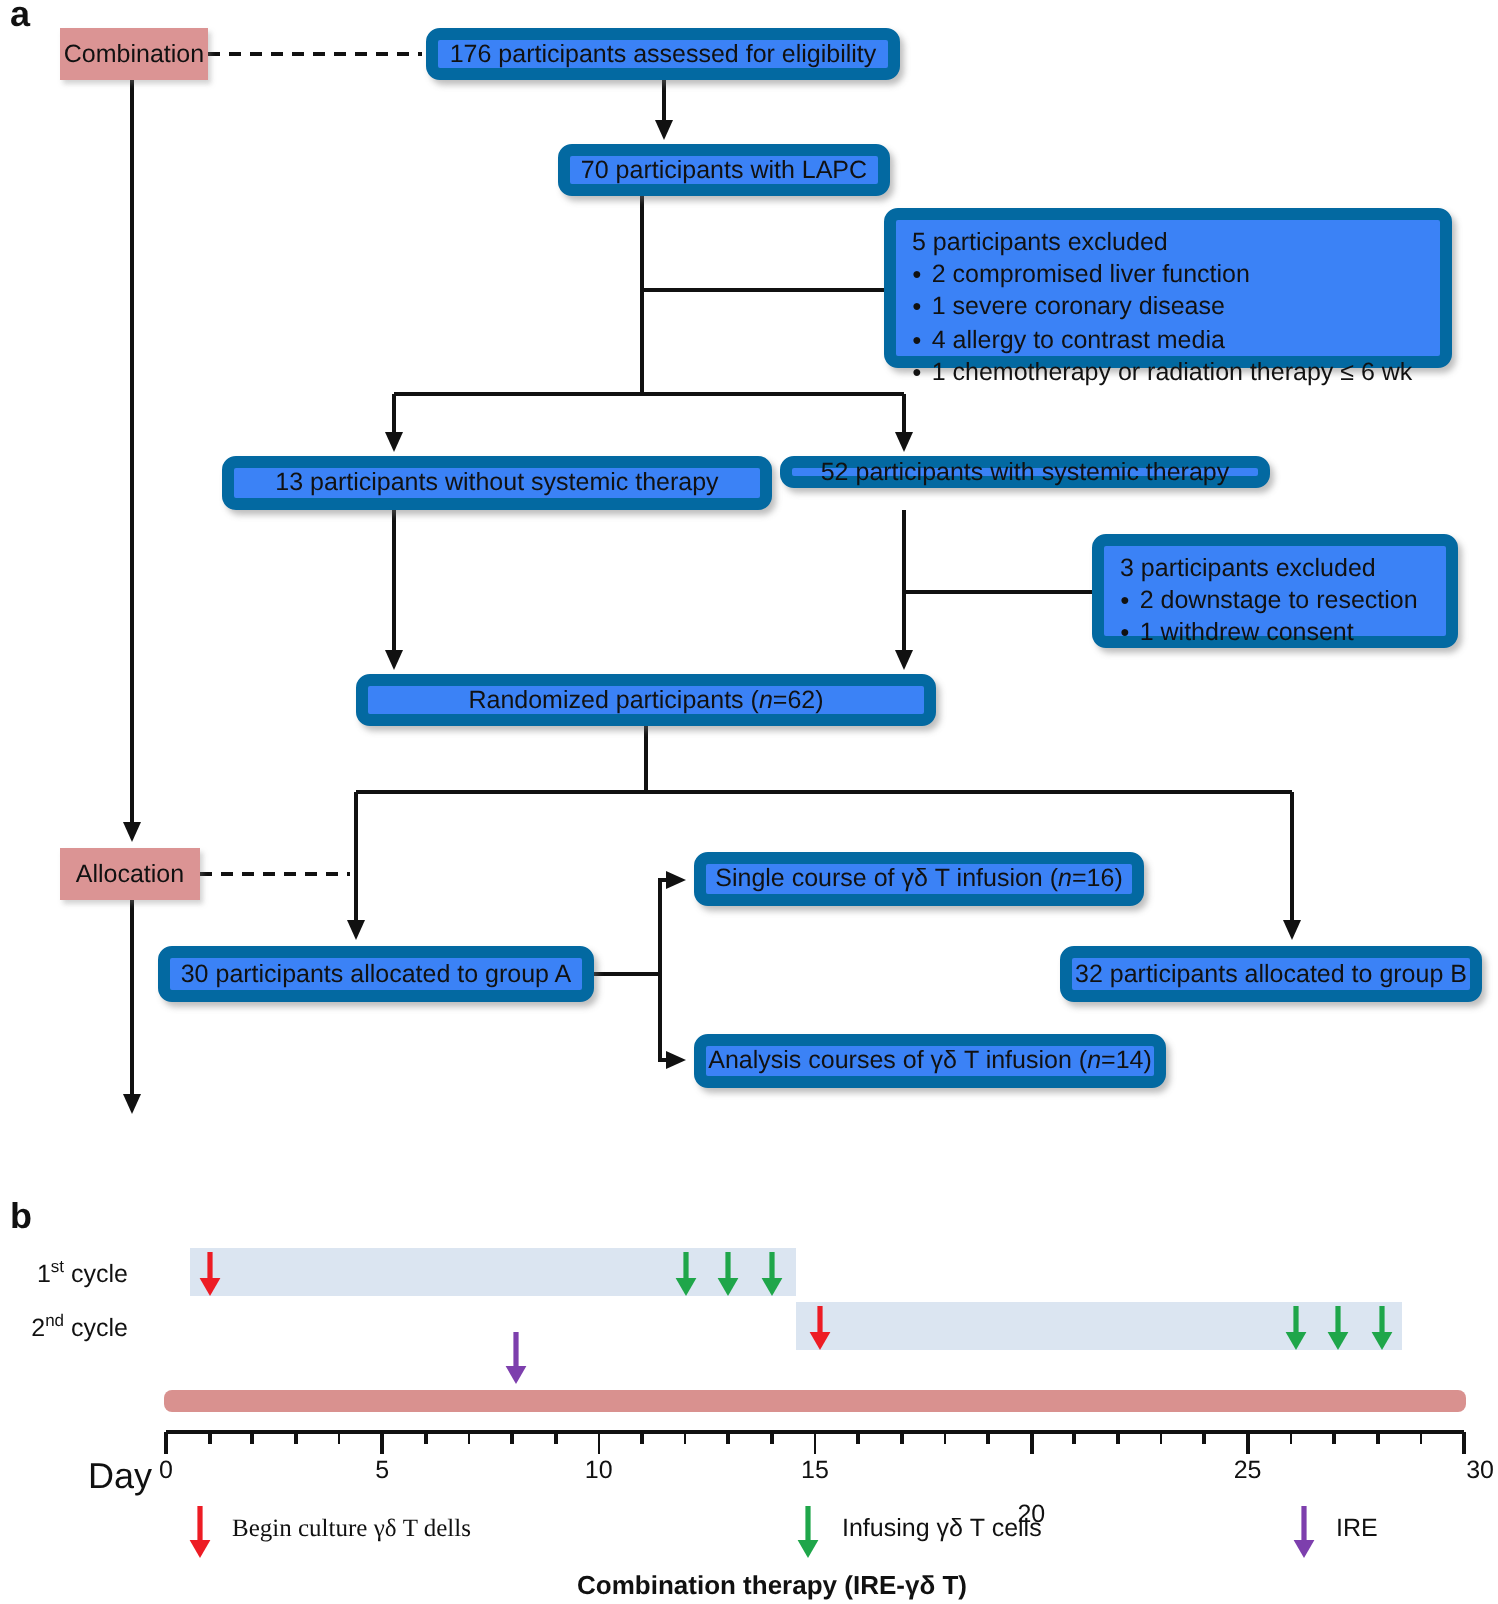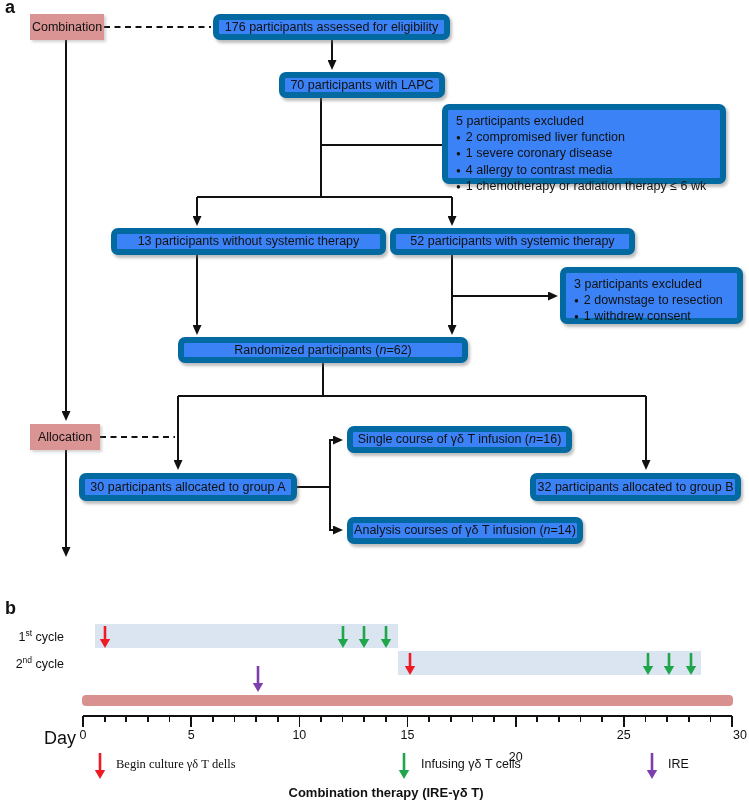--- a/index.html
+++ b/index.html
@@ -15,22 +15,22 @@
   .listbox{flex-direction:column;align-items:flex-start;justify-content:flex-start;
            text-align:left;padding:4px 8px;line-height:15.5px;white-space:nowrap;}
   .bullet-item::before{content:"●";font-size:8px;display:inline-block;
            margin-right:5px;transform:translateY(-1.5px);}
   
   #bx-enrollment{left:30px;top:14px;width:74px;height:26px;}
   #bx-assessed  {left:213px;top:14px;width:237px;height:26px;}
   #bx-lapc      {left:238px;top:72px;width:166px;height:26px;margin-left:41px;}
   #bx-excluded5 {left:442px;top:104px;width:284px;height:80px;}
   #bx-without   {left:77px;top:228px;width:275px;height:27px;margin-left:34px;}
-  #bx-with      {left:390px;top:228px;width:245px;height:27px;}
-  #bx-excluded3 {left:560px;top:267px;width:183px;height:57px;}
+  #bx-with      {left:390px;top:228px;width:245px;height:16px;}
+  #bx-excluded3 {left:546px;top:267px;width:183px;height:57px;}
   #bx-randomized{left:178px;top:337px;width:290px;height:26px;}
   #bx-allocation{left:30px;top:424px;width:70px;height:26px;}
   #bx-groupa    {left:79px;top:473px;width:218px;height:28px;}
   #bx-groupb    {left:530px;top:473px;width:211px;height:28px;}
   #bx-single    {left:347px;top:426px;width:225px;height:27px;}
   #bx-multiple  {left:347px;top:517px;width:236px;height:27px;}
   #bx-analysis  {left:30px;top:557px;width:147px;height:27px;}
   
   #panel-b{position:absolute;left:0;top:598px;width:749px;height:204px;}
   .cyclabel{position:absolute;left:10px;width:54px;text-align:right;font-size:12.5px;}

